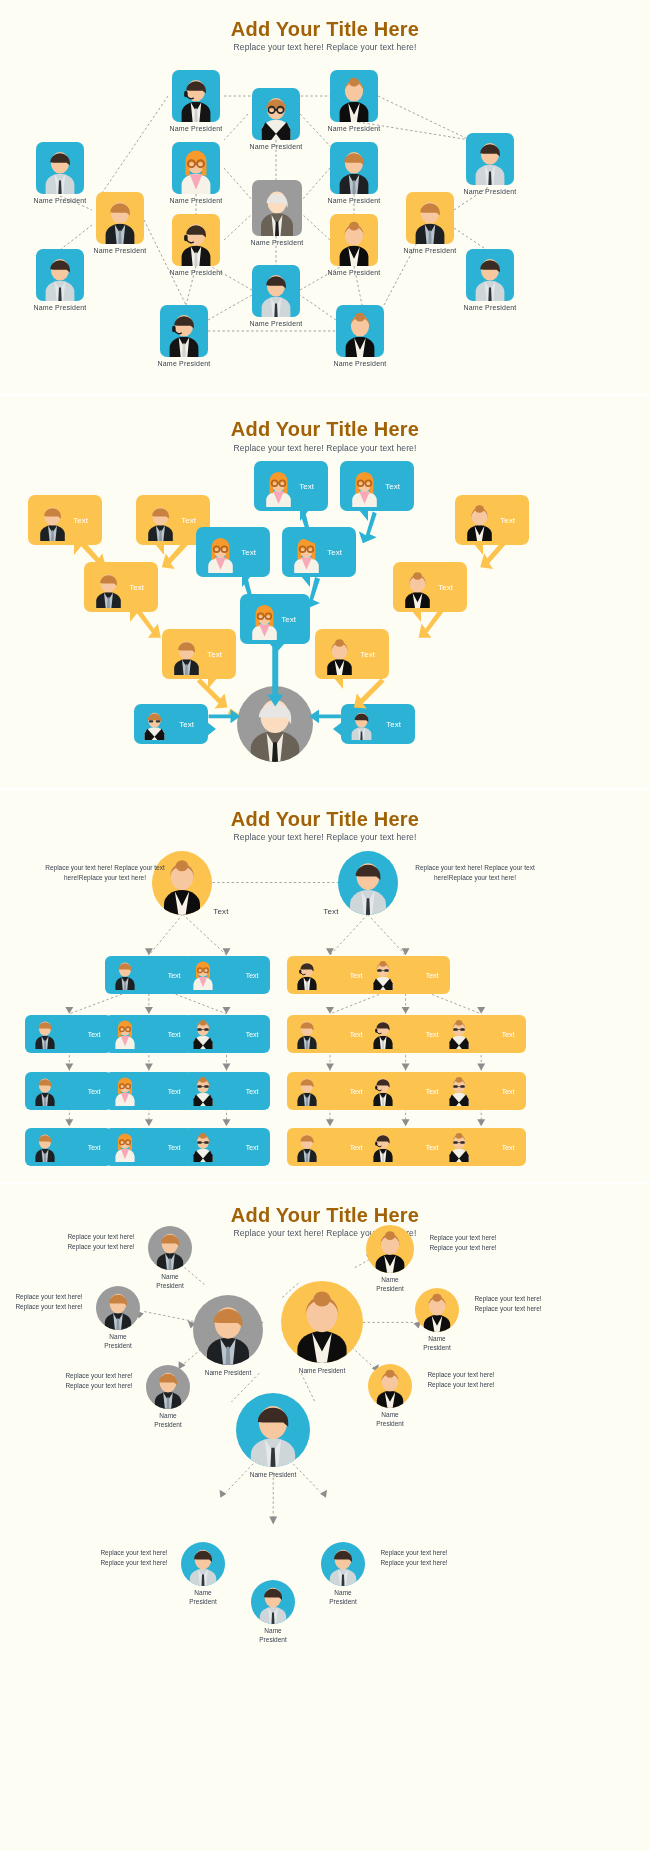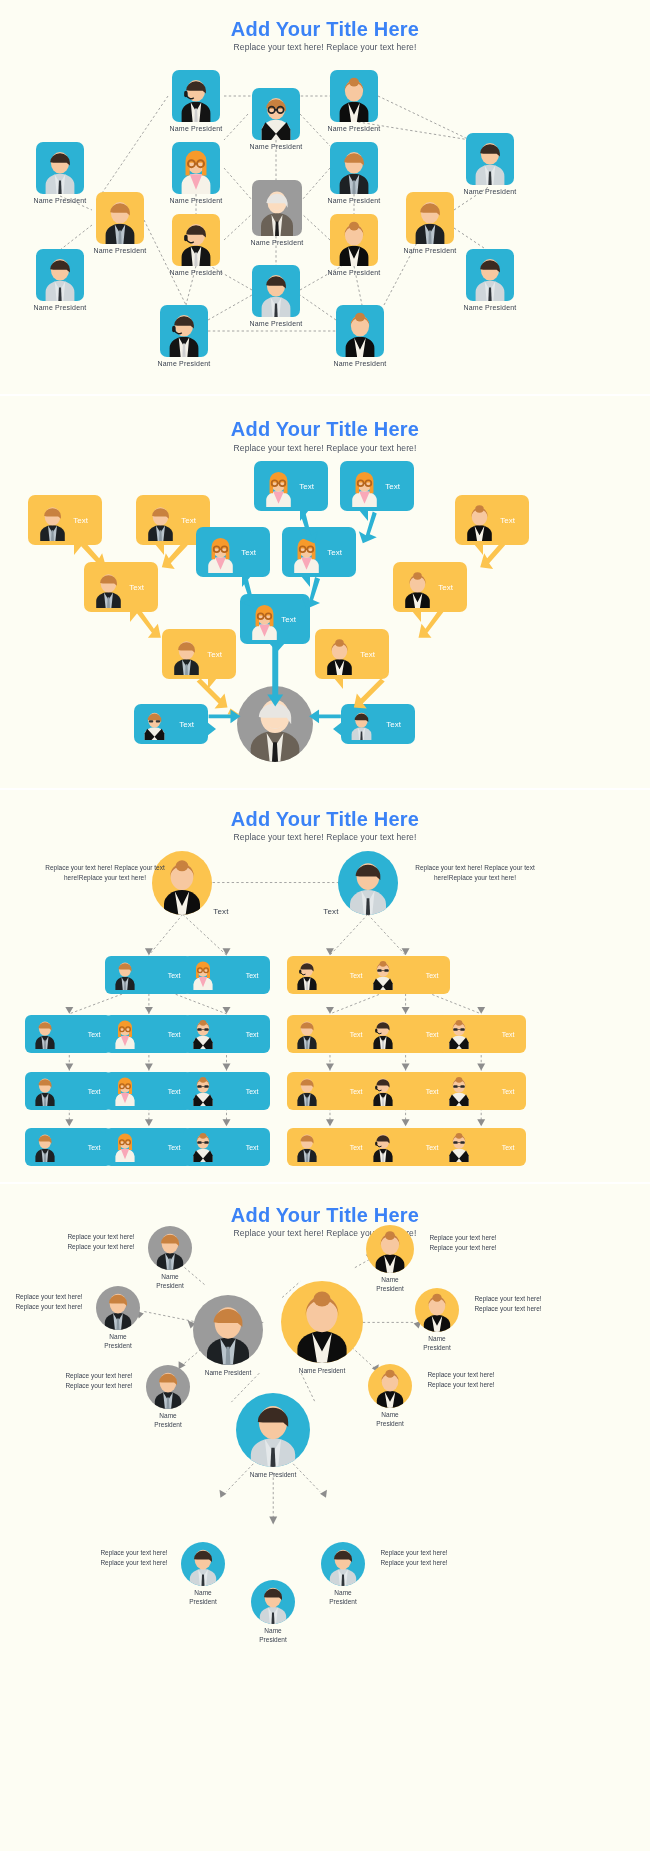--- a/index.html
+++ b/index.html
@@ -11,21 +11,21 @@
   }
   .panel { position:relative; width:650px; background:#fdfdf3; overflow:hidden; }
   .panel + .panel { border-top:2px solid #ffffff; }
   .p1 { height:394px; }
   .p2 { height:394px; }
   .p3 { height:394px; }
   .p4 { height:469px; }
 
   .ttl {
     position:absolute; left:0; right:0; text-align:center;
-    font-size:20px; font-weight:bold; color:#3b82f6; letter-spacing:.2px;
+    font-size:20px; font-weight:bold; color:#a16207; letter-spacing:.2px;
   }
   .sub {
     position:absolute; left:0; right:0; text-align:center;
     font-size:8.5px; color:#4a5160; letter-spacing:.1px;
   }
 
   
   .card {
     position:absolute; border-radius:7px; overflow:hidden;
   }

